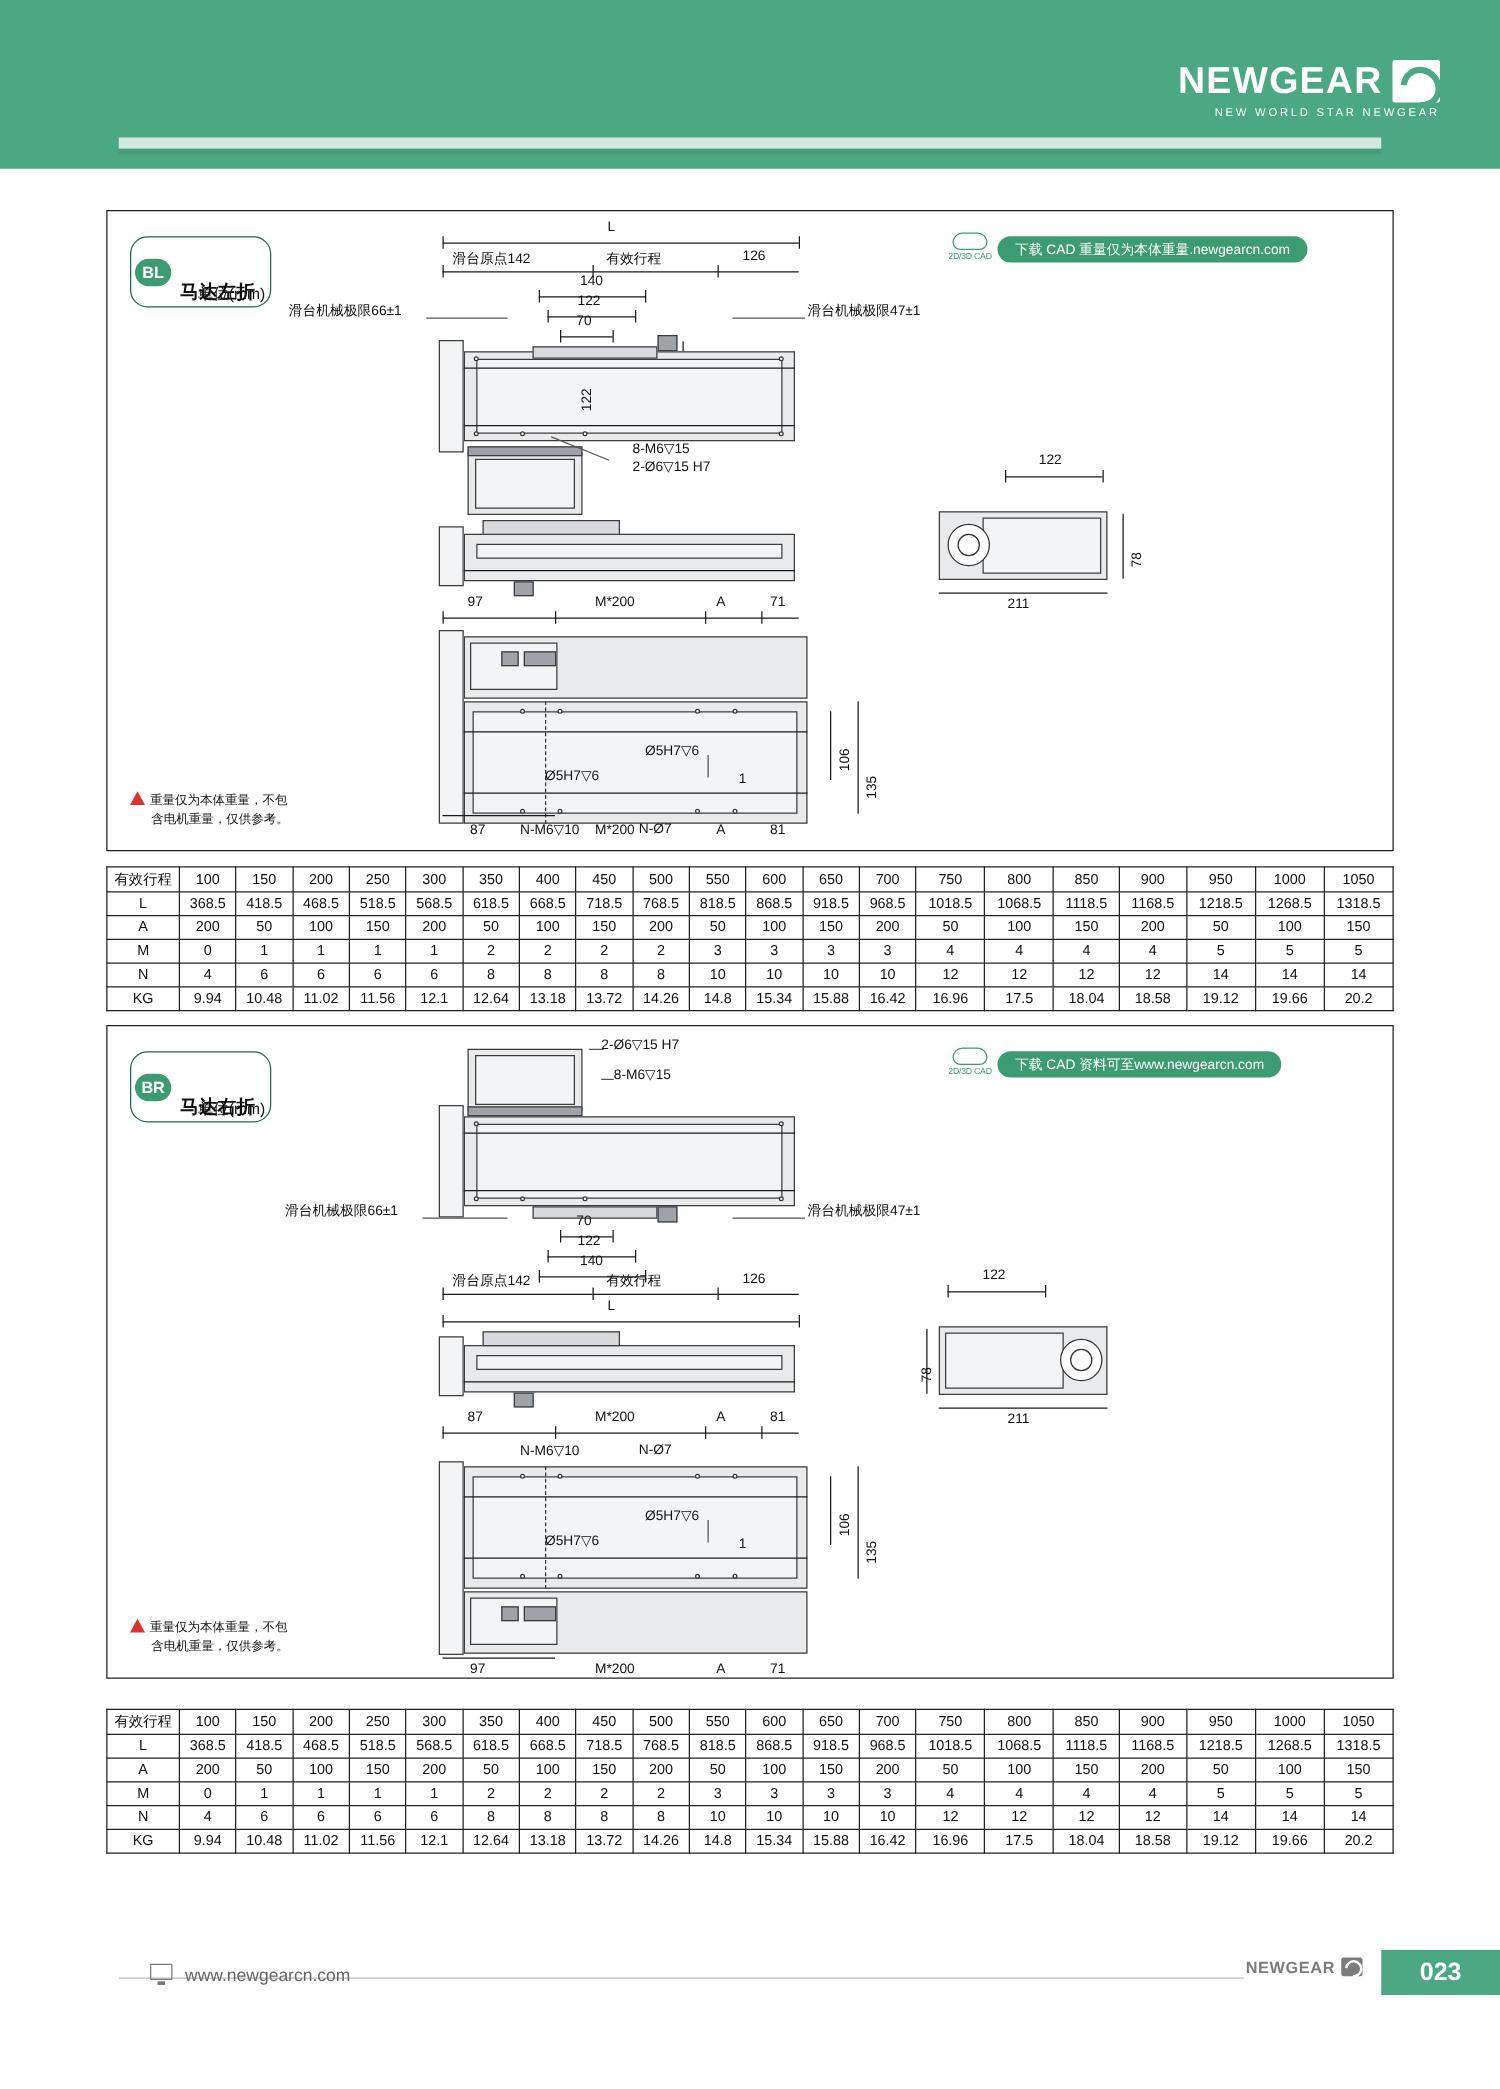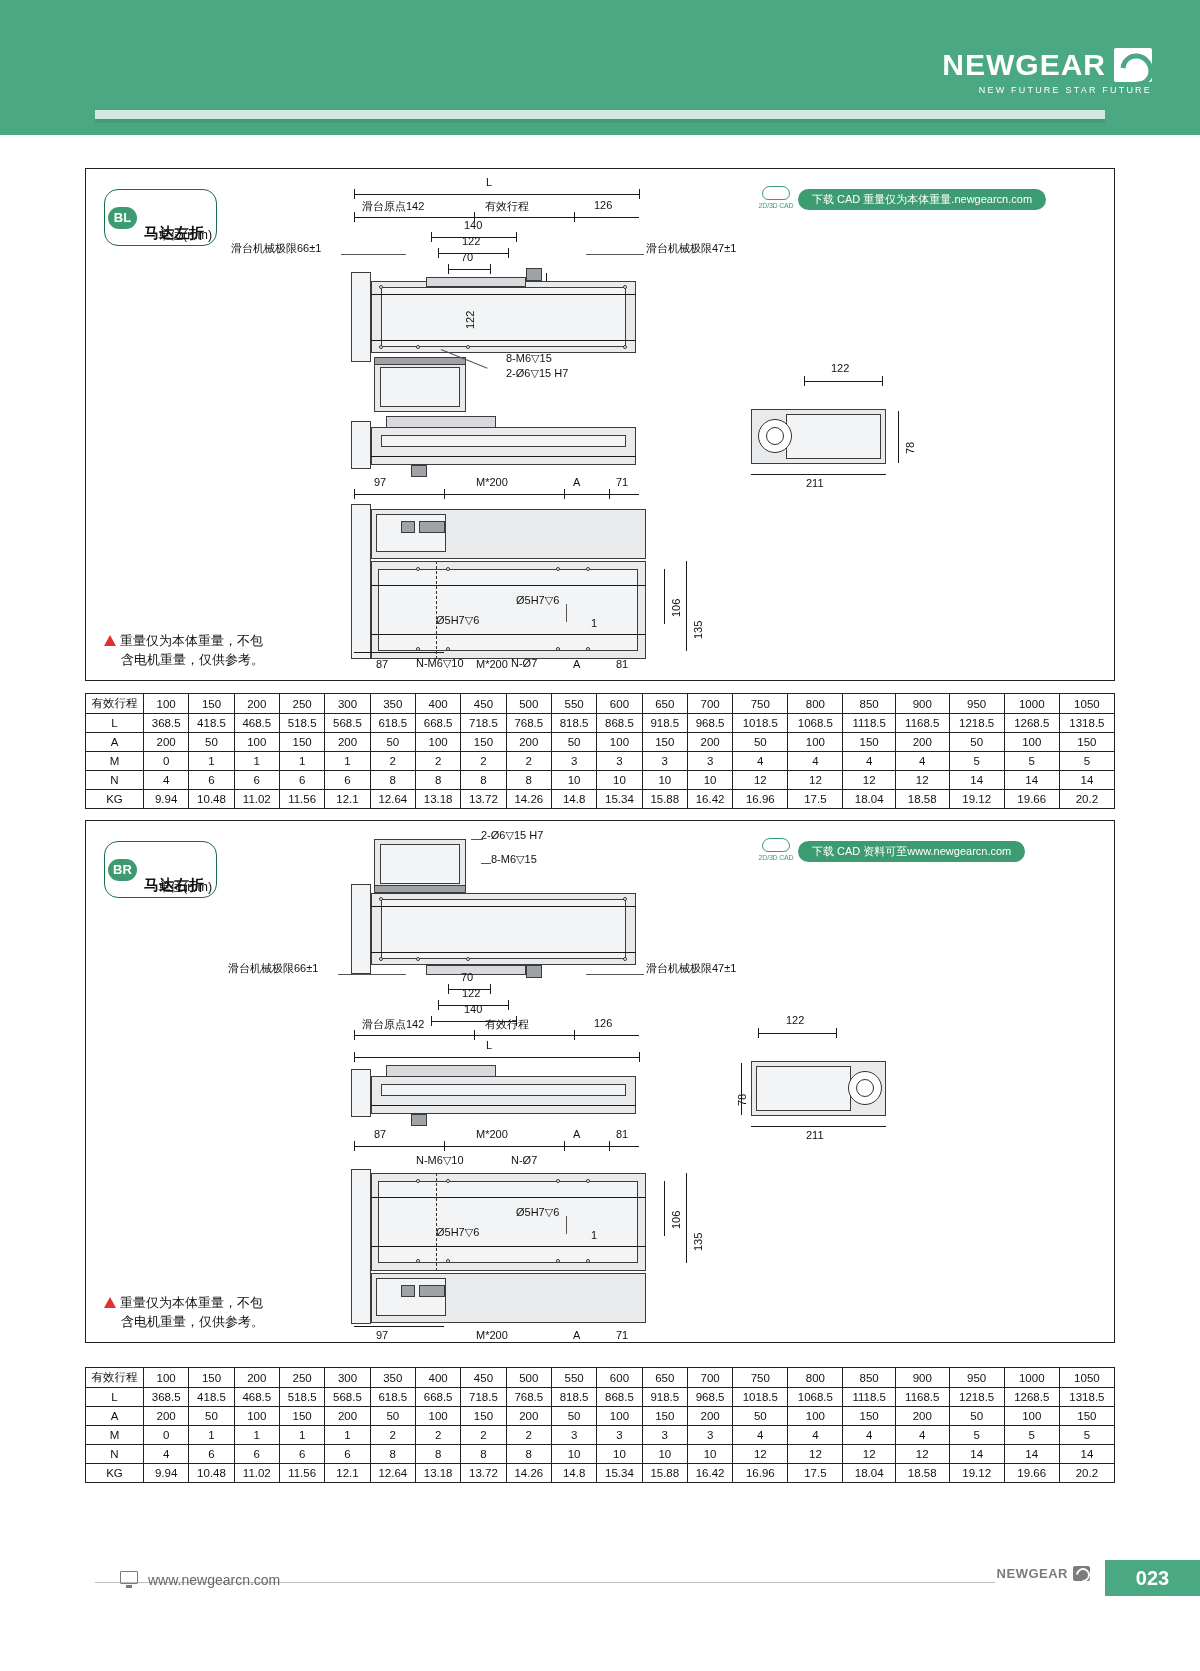--- a/index.html
+++ b/index.html
@@ -73,21 +73,21 @@
   .cad-cloud .cloudshape {
     position:absolute; left:4px; top:1px; width:28px; height:14px;
     border:1.5px solid #3d9b72; border-radius:9px 9px 7px 7px;
   }
   .cad-cloud .cloudtext { position:absolute; left:0; top:17px; width:36px; letter-spacing:-.2px;}
   .cad-pill {
     background:#3d9b72; color:#fff; font-size:11px;
     border-radius:11px; padding:3px 14px; white-space:nowrap;
   }
   .warn {
-    position:absolute; font-size:13px; color:#111; line-height:1.45;
+    position:absolute; font-size:10px; color:#111; line-height:1.45;
   }
   .warn .tri {
     display:inline-block; width:0; height:0;
     border-left:6px solid transparent; border-right:6px solid transparent;
     border-bottom:11px solid #e03030; margin-right:4px; position:relative; top:1px;
   }
   
   .dwg { position:absolute; }
   .hl { position:absolute; background:#1a1a1a; height:1px; }
   .vl { position:absolute; background:#1a1a1a; width:1px; }
@@ -148,21 +148,21 @@
 </style>
 </head>
 <body>
 
 <div class="header">
   <div class="header-logo">
     <div class="logo-row">
       <span class="logo-text">NEWGEAR</span>
       <span class="logo-mark"></span>
     </div>
-    <div class="logo-sub">NEW FUTURE STAR FUTURE</div>
+    <div class="logo-sub">NEW WORLD STAR NEWGEAR</div>
   </div>
   <div class="header-bar"></div>
   <div class="header-bar2"></div>
 </div>
 
 <div class="panel" id="panel-bl">
 
   <div class="tag" style="left:18px; top:20px;">
     <span class="tag-badge">BL</span>
     <span class="tag-label">马达左折</span>

